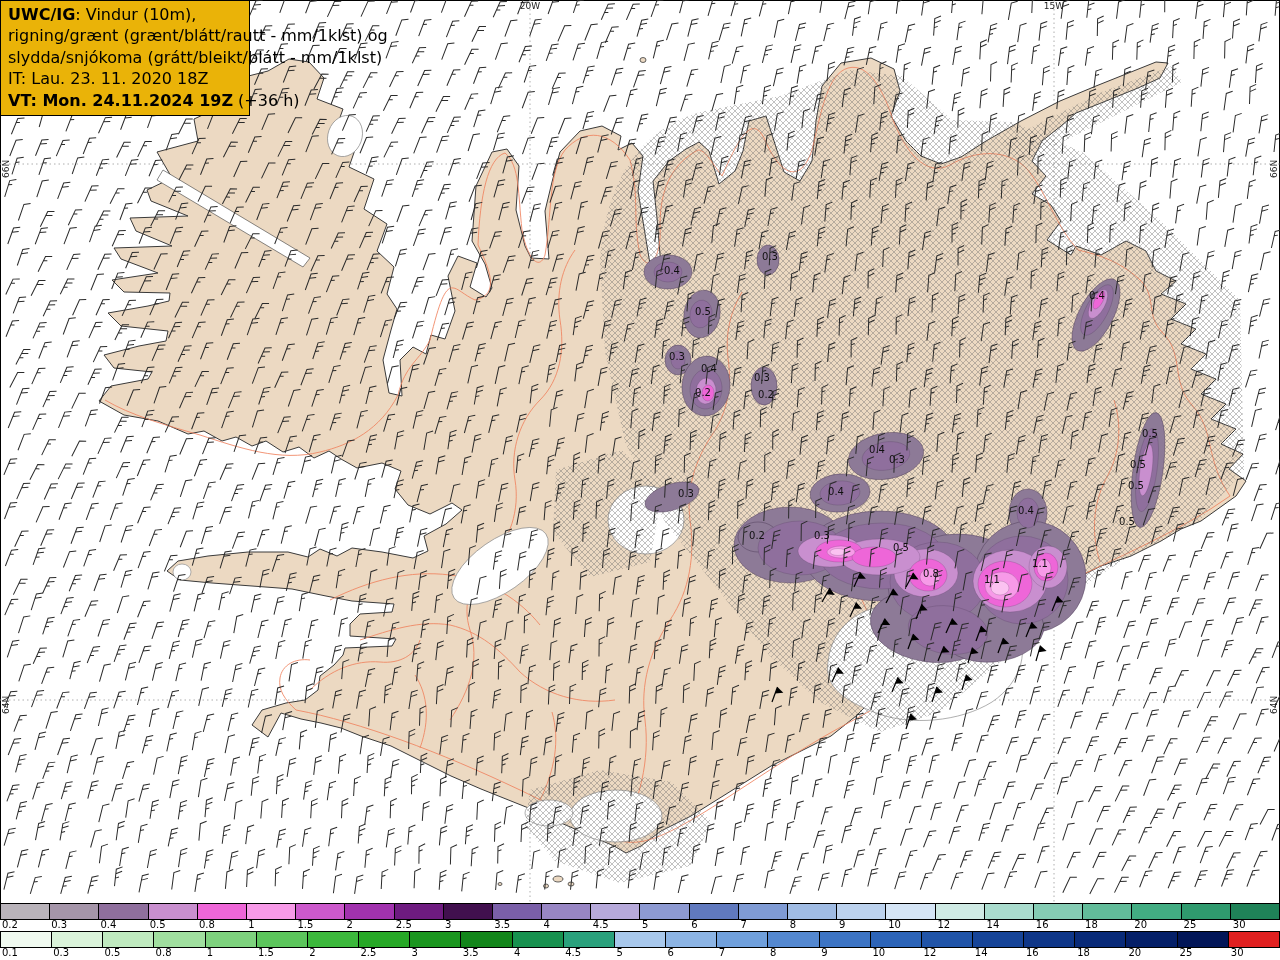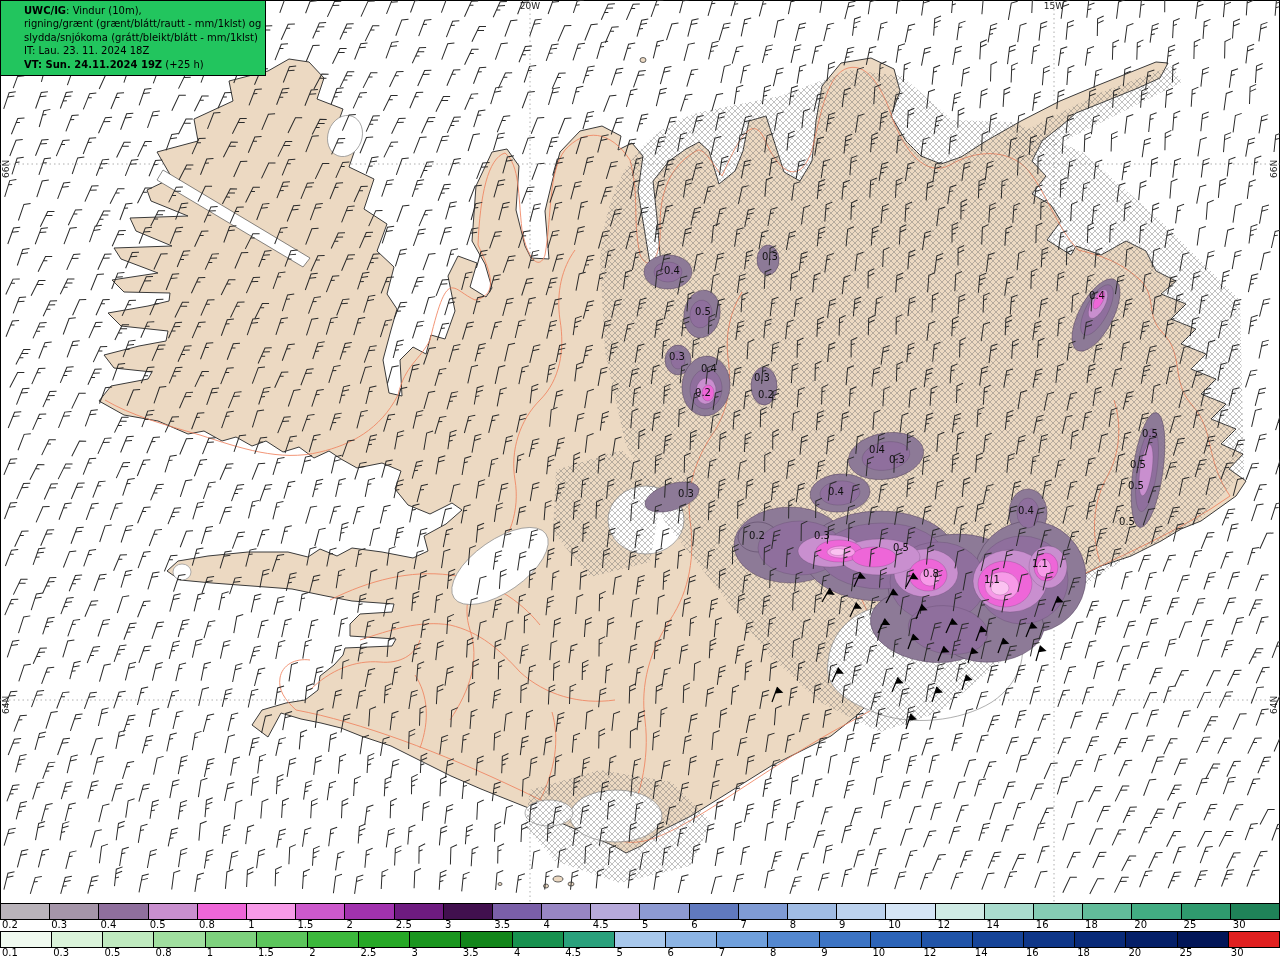--- a/index.html
+++ b/index.html
@@ -5,22 +5,22 @@
 <style>
   html,body{margin:0;padding:0;}
   body{
     width:1280px;height:960px;position:relative;background:#ffffff;
     font-family:"DejaVu Sans",sans-serif;overflow:hidden;
     box-shadow:inset 0 0 0 1px #000;
   }
   #map-wrap{position:absolute;top:0;left:0;width:1280px;height:903px;}
   #map-svg{display:block;}
   #info-box{
-    position:absolute;top:0;left:0;width:236px;background:#22c55e;
-    border:1px solid #000;padding:3px 5px 4px 23px;font-size:10px;line-height:1.34;
+    position:absolute;top:0;left:0;width:236px;background:#eab308;
+    border:1px solid #000;padding:3px 5px 4px 7px;font-size:16px;line-height:1.34;
     z-index:5;color:#000;
   }
   #info-box .il{white-space:nowrap;}
   #colorbars{position:absolute;left:0;top:903px;width:1280px;height:57px;background:#fff;z-index:4;}
   .cbar{display:flex;height:17px;box-sizing:border-box;border-left:1px solid #000;}
   .cbcell{flex:1 1 0;border:1px solid #000;border-left:none;box-sizing:border-box;}
   .cblabels{position:relative;height:11px;font-size:10px;color:#000;}
   .cblabels2{height:12px;}
   .cblabel{position:absolute;top:-1px;padding-left:2px;white-space:nowrap;}
 </style>
@@ -2066,23 +2066,23 @@
         <text transform="translate(1277,714) rotate(-90)">64N</text>
       </g>
     </svg>
 
   <div id="info-box">
     <div class="il">
       <b>UWC/IG</b><span>: Vindur (10m),</span>
     </div>
     <div class="il">rigning/grænt (grænt/blátt/rautt - mm/1klst) og</div>
     <div class="il">slydda/snjókoma (grátt/bleikt/blátt - mm/1klst)</div>
-    <div class="il">IT: Lau. 23. 11. 2024 18Z</div>
+    <div class="il">IT: Lau. 23. 11. 2020 18Z</div>
     <div class="il">
-      <b>VT: Sun. 24.11.2024 19Z</b><span> (+25 h)</span>
+      <b>VT: Mon. 24.11.2024 19Z</b><span> (+36 h)</span>
     </div>
   </div>
 </div>
 
 <div id="colorbars">
   <div id="snow-bar" class="cbar">
       <div class="cbcell" style="background: rgb(185, 179, 186);"></div>
       <div class="cbcell" style="background: rgb(165, 149, 169);"></div>
       <div class="cbcell" style="background: rgb(143, 111, 157);"></div>
       <div class="cbcell" style="background: rgb(201, 143, 207);"></div>

